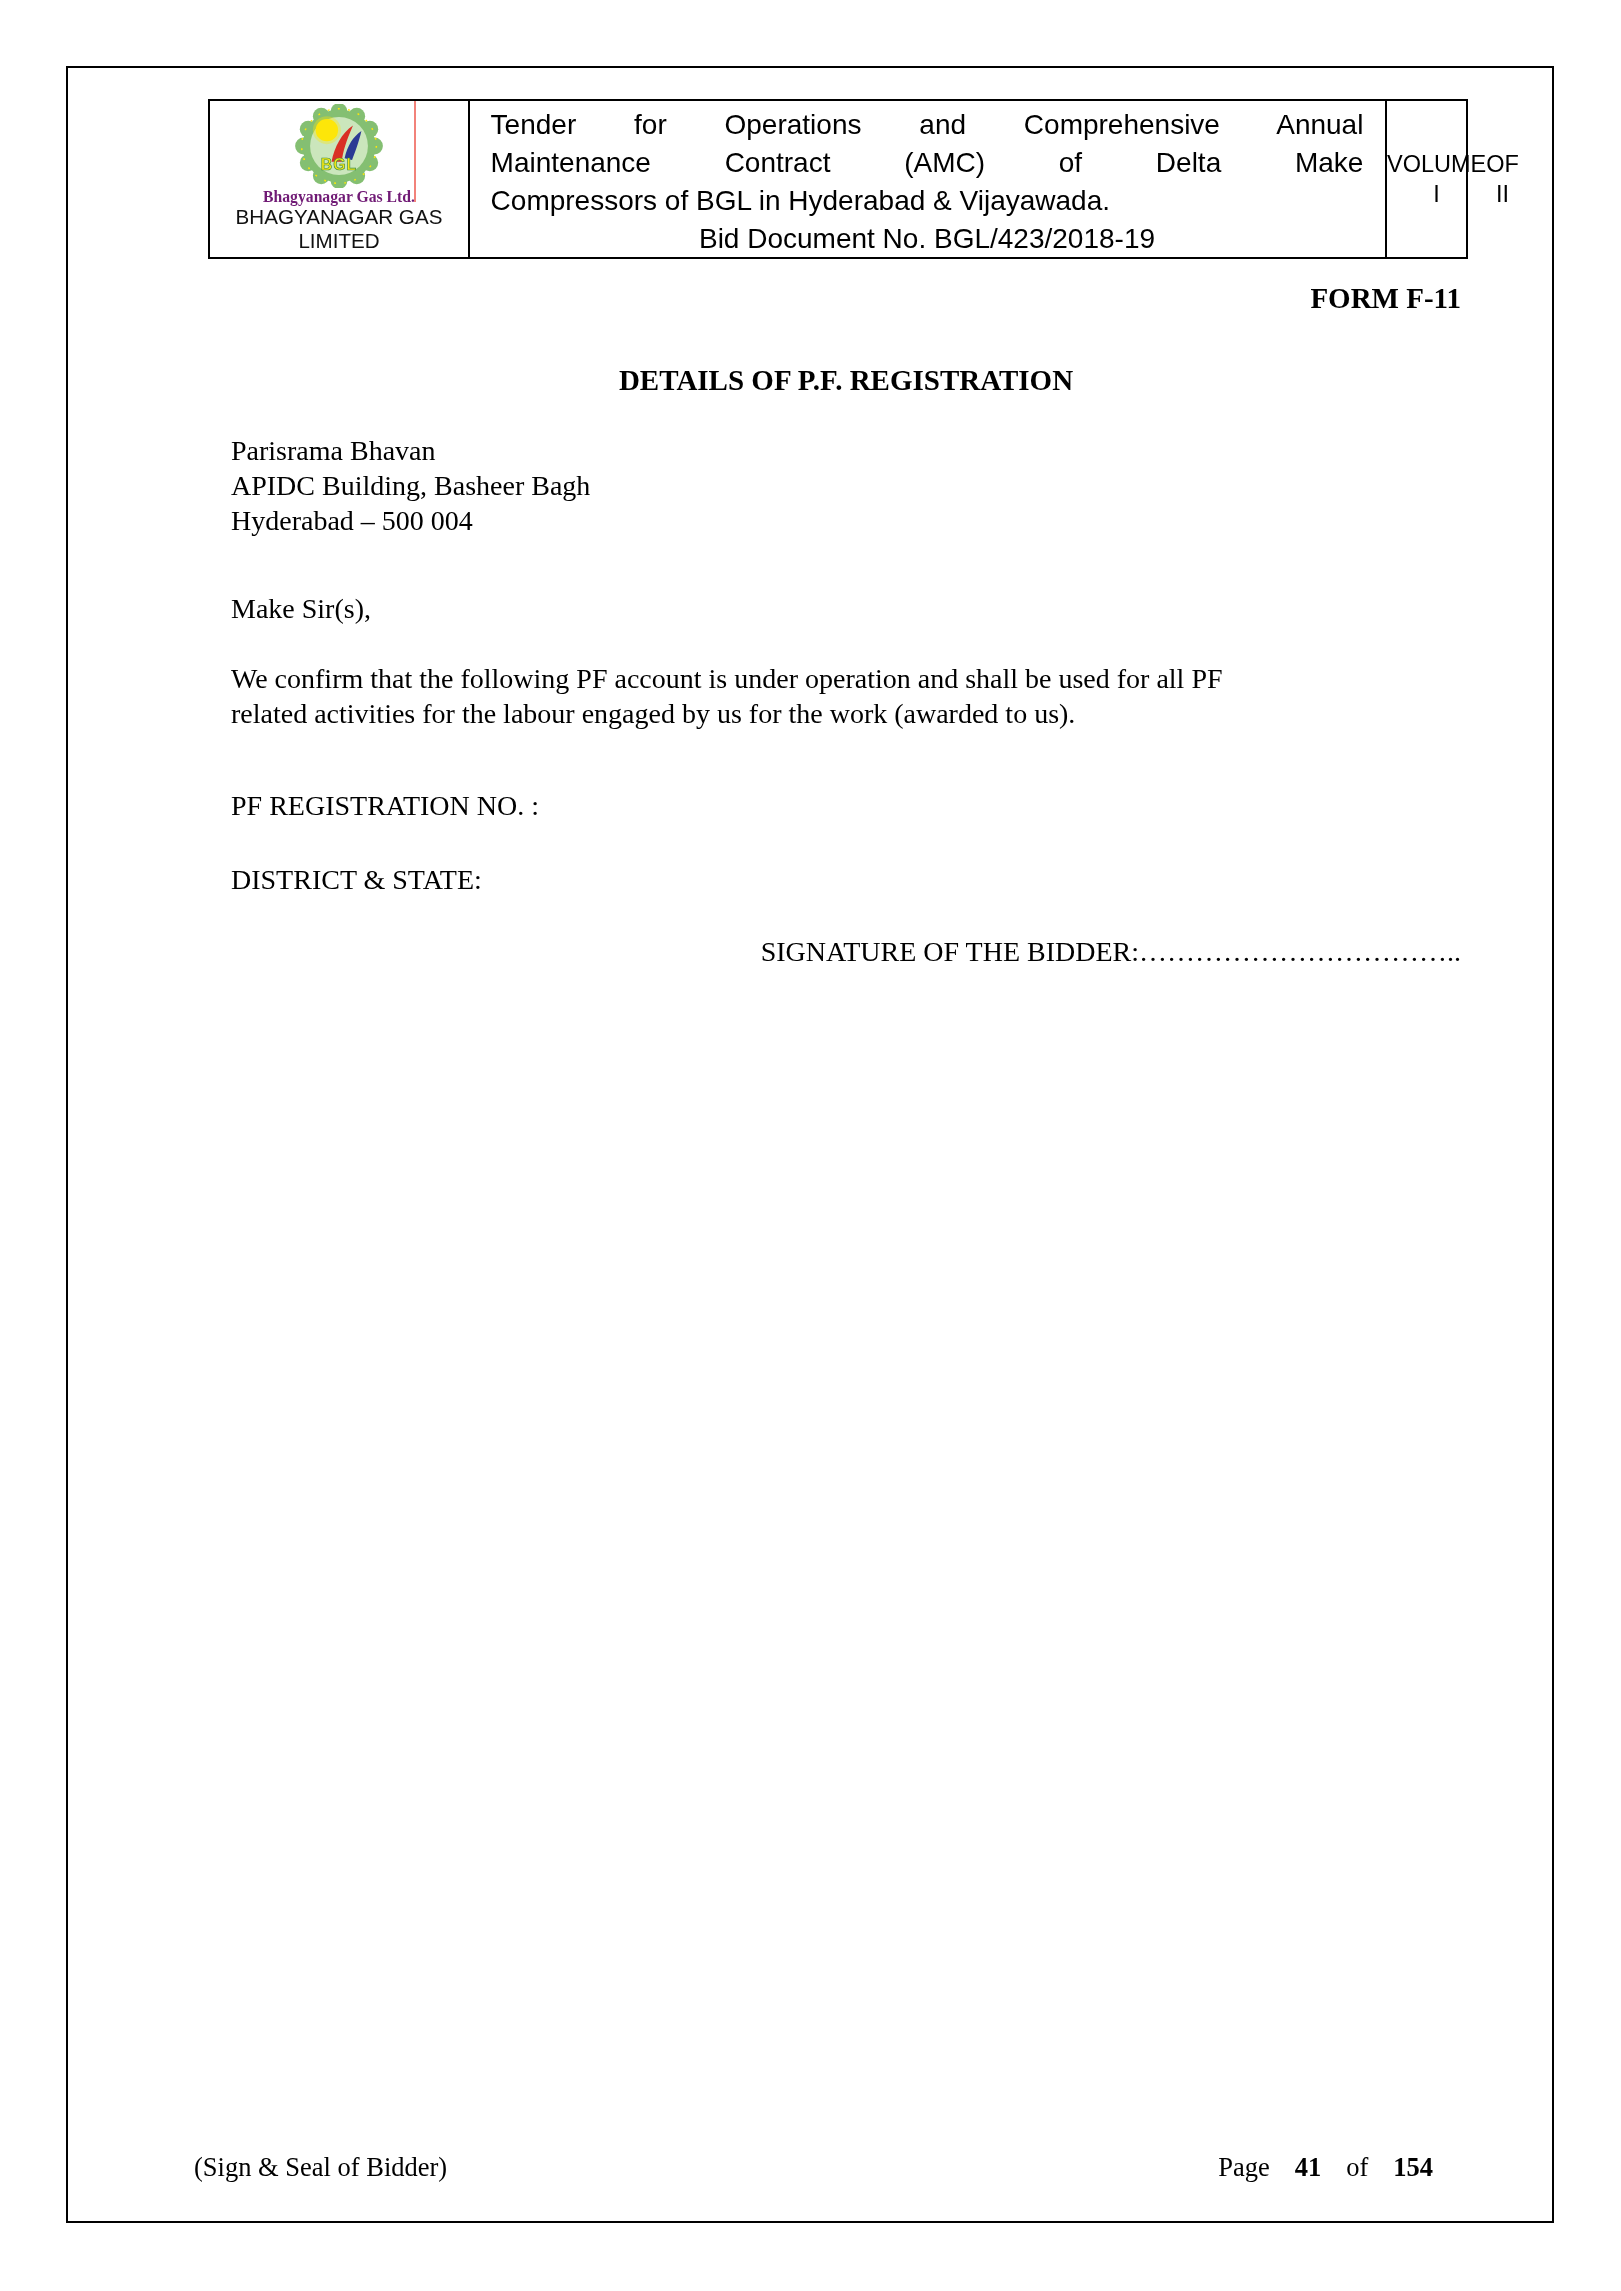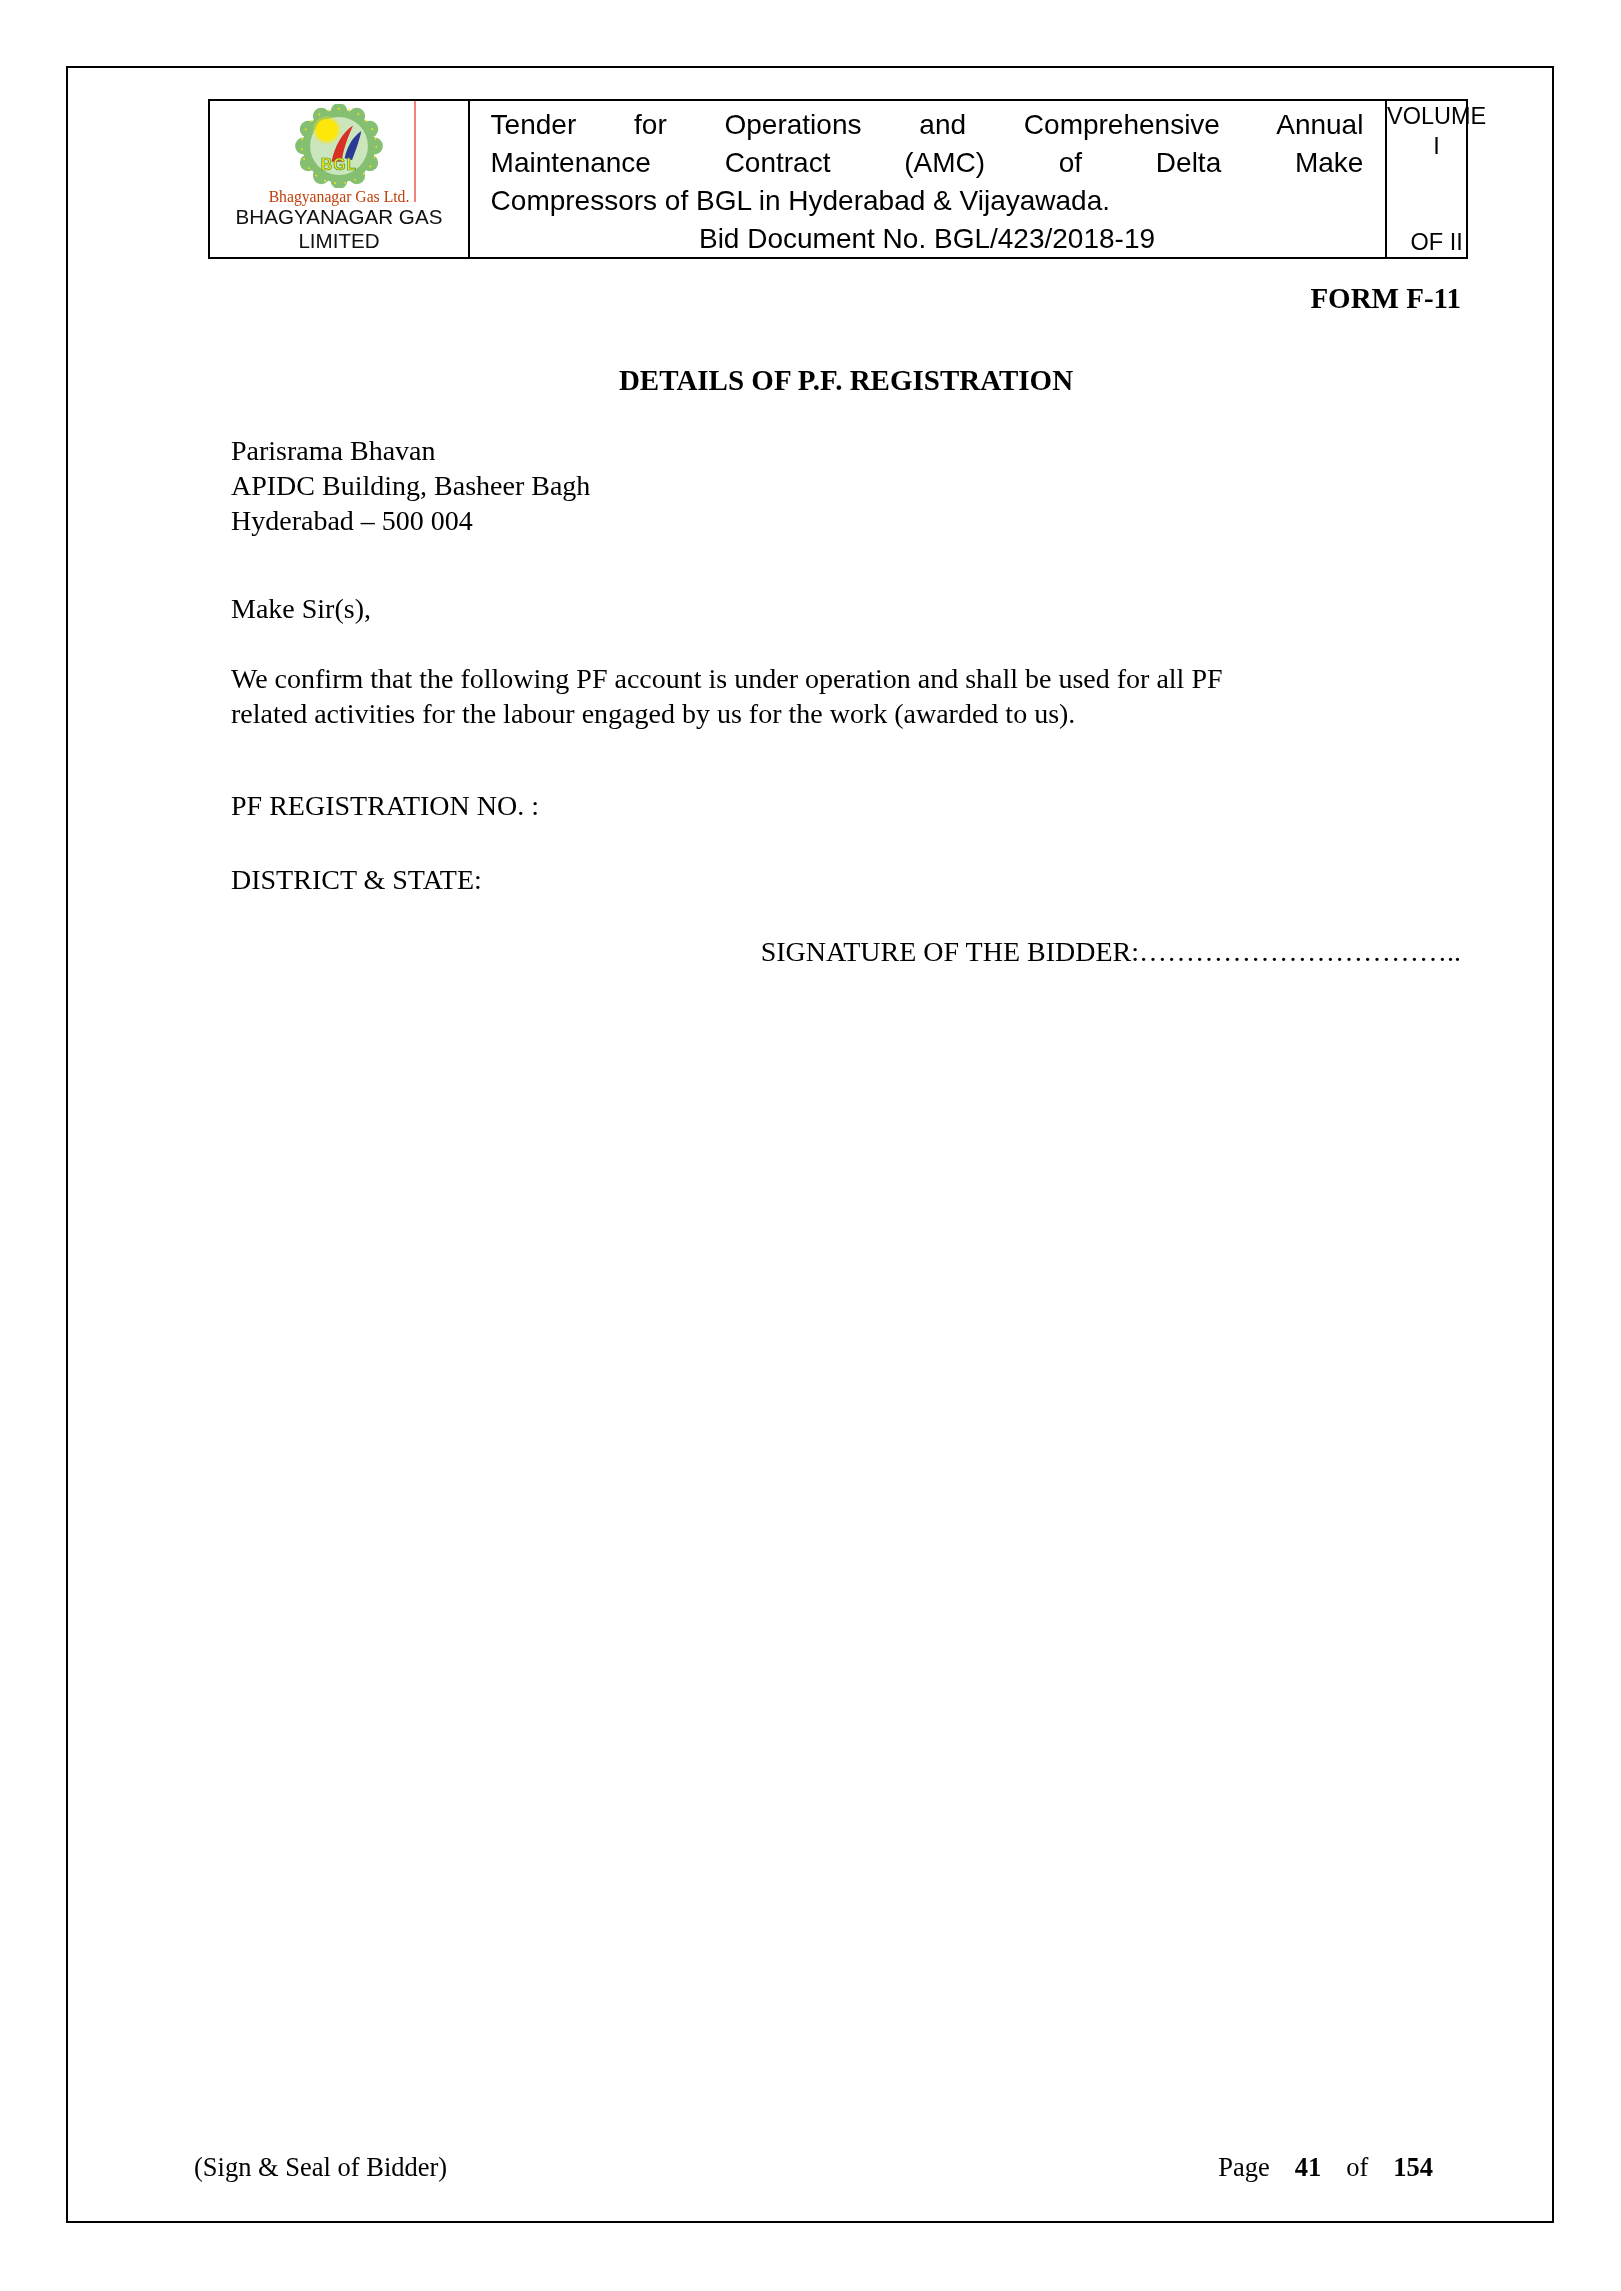--- a/index.html
+++ b/index.html
@@ -34,24 +34,24 @@
     box-sizing: border-box;
     display: flex;
     flex-direction: column;
     align-items: center;
     padding-top: 2.9px;
     position: relative;
     flex: 0 0 auto;
   }
   .logo-caption {
     font-family: "Liberation Serif", serif;
-    font-weight: normal;
+    font-weight: bold;
     font-size: 15.7px;
     line-height: 17.6px;
-    color: #c2410c;
+    color: #701a75;
     white-space: nowrap;
   }
   .company-name {
     font-family: "Liberation Sans", sans-serif;
     font-size: 20.6px;
     line-height: 23.5px;
     text-align: center;
     color: #111;
     white-space: nowrap;
   }
@@ -71,21 +71,21 @@
     font-size: 28px;
     line-height: 38px;
     flex: 0 0 auto;
   }
   .title-line-justified { text-align: justify; text-align-last: justify; }
   .title-line-left { text-align: left; }
   .title-line-center { text-align: center; }
   .volume-cell {
     flex: 1 1 auto;
     display: flex;
-    flex-direction: column;
+    flex-direction: row;
     align-items: center;
     justify-content: space-between;
     font-family: "Liberation Sans", sans-serif;
     font-size: 23.5px;
     line-height: 30px;
     text-align: center;
   }
   
   .content {
     position: absolute;

